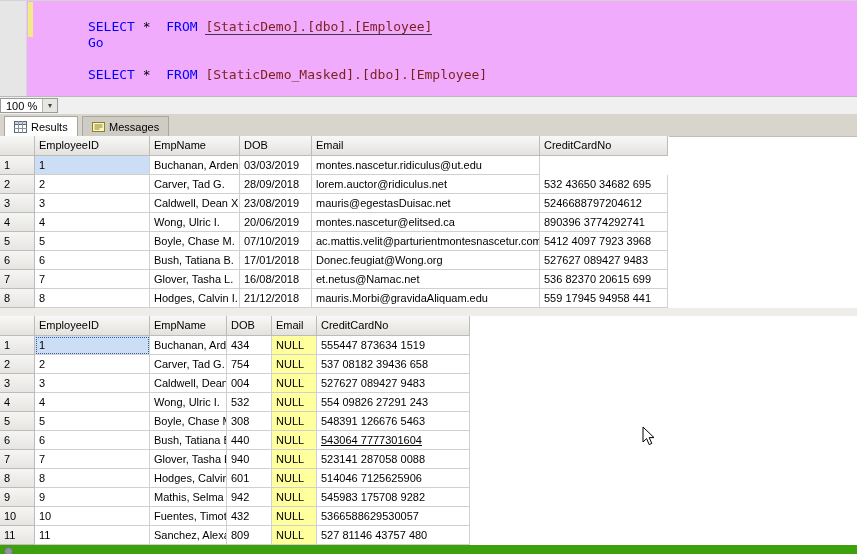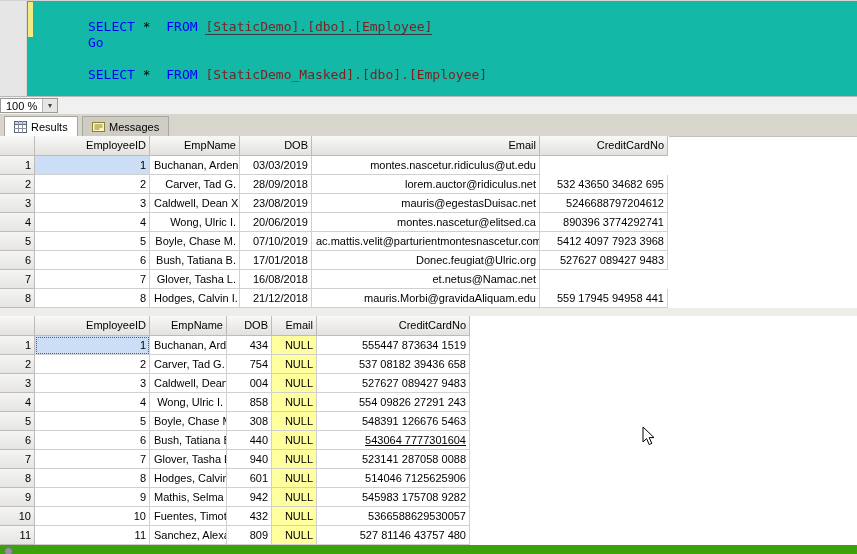--- a/index.html
+++ b/index.html
@@ -1,20 +1,20 @@
 <!DOCTYPE html>
 <html><head>
 <meta charset="utf-8">
 <style>
   html,body{margin:0;padding:0;}
   .screen{position:relative;width:857px;height:554px;background:#ffffff;overflow:hidden;
           font-family:"Liberation Sans",sans-serif;border-top:1px solid #d4d4d4;}
 
   
-  .editor{position:absolute;top:0;left:0;width:857px;height:95px;background:#14b8a6;border-bottom:1px solid #b9b9b9;}
+  .editor{position:absolute;top:0;left:0;width:857px;height:95px;background:#f0abfc;border-bottom:1px solid #b9b9b9;}
   .gutter{position:absolute;top:0;left:0;width:26px;height:95px;background:#e6e6e6;border-right:1px solid #d8d8d8;}
   .track-yellow{position:absolute;top:1px;left:28px;width:5px;height:35px;background:#f2ea84;}
   .codeline{position:absolute;left:41px;height:16px;font:13px "DejaVu Sans Mono",monospace;white-space:pre;color:#000;}
   .kw{color:#0000ff;}
   .sqlobj{color:#7b1f1f;}
   .sqlobj.underlined{border-bottom:1px solid #3a3a3a;}
 
   
   .zoomband{position:absolute;top:96px;left:0;width:857px;height:17px;background:#f0f0f0;border-bottom:1px solid #d0d0d0;}
   .zoombox{position:absolute;top:1px;left:0;width:58px;height:15px;background:#ffffff;border:1px solid #9a9a9a;
@@ -24,21 +24,21 @@
 
   
   .tabbar{position:absolute;top:113px;left:0;width:857px;height:22px;background:#d8d5cd;border-bottom:1px solid #c2bfb8;}
   .tab{position:absolute;top:2px;height:20px;display:flex;align-items:center;gap:4px;padding:0 9px;
        font-size:11px;background:#cfccc4;border:1px solid #a9a69f;border-bottom:none;box-sizing:border-box;cursor:default;}
   .tab.active{background:#ffffff;height:20px;z-index:2;}
   .tab .ticon{width:13px;height:12px;display:inline-block;}
 
   
   .grid{position:absolute;background:#ffffff;}
-  .grow{display:flex;height:19px;text-align:right;}
+  .grow{display:flex;height:19px;}
   .grow.ghead{height:20px;}
   .gcell{box-sizing:border-box;border-right:1px solid #d0d0d0;border-bottom:1px solid #d0d0d0;
          font-size:11px;line-height:16px;padding:1px 3px 0 4px;overflow:hidden;white-space:nowrap;
          background:#ffffff;color:#000;}
   .hcell{background:linear-gradient(#f8f8f7,#e3e2df);border-right:1px solid #bdbcb9;border-bottom:1px solid #bdbcb9;}
   .rownum{background:linear-gradient(#f5f5f4,#e6e5e2);}
   .nullcell{background:#ffff9e;}
   .sel{background:#cbdef5;}
   .sel.focus{outline:1px dotted #39609c;outline-offset:-2px;}
   .splitter{position:absolute;top:307px;left:0;width:857px;height:8px;background:#efede9;}
@@ -149,29 +149,30 @@
         <div class="gcell dcell" style="width: 90px;">Boyle, Chase M.</div>
         <div class="gcell dcell" style="width: 72px;">07/10/2019</div>
         <div class="gcell dcell" style="width: 228px;">ac.mattis.velit@parturientmontesnascetur.com</div>
         <div class="gcell dcell" style="width: 128px;">5412 4097 7923 3968</div>
       </div>
       <div class="grow">
         <div class="gcell hcell rownum" style="width: 35px;">6</div>
         <div class="gcell dcell" style="width: 115px;">6</div>
         <div class="gcell dcell" style="width: 90px;">Bush, Tatiana B.</div>
         <div class="gcell dcell" style="width: 72px;">17/01/2018</div>
-        <div class="gcell dcell" style="width: 228px;">Donec.feugiat@Ulric.org</div>
+        <div class="gcell dcell" style="width: 228px;">Donec.feugiat@Wong.org</div>
         <div class="gcell dcell" style="width: 128px;">527627 089427 9483</div>
       </div>
       <div class="grow">
         <div class="gcell hcell rownum" style="width: 35px;">7</div>
         <div class="gcell dcell" style="width: 115px;">7</div>
         <div class="gcell dcell" style="width: 90px;">Glover, Tasha L.</div>
         <div class="gcell dcell" style="width: 72px;">16/08/2018</div>
         <div class="gcell dcell" style="width: 228px;">et.netus@Namac.net</div>
+        <div class="gcell dcell" style="width: 128px;">536 82370 20615 699</div>
       </div>
       <div class="grow">
         <div class="gcell hcell rownum" style="width: 35px;">8</div>
         <div class="gcell dcell" style="width: 115px;">8</div>
         <div class="gcell dcell" style="width: 90px;">Hodges, Calvin I.</div>
         <div class="gcell dcell" style="width: 72px;">21/12/2018</div>
         <div class="gcell dcell" style="width: 228px;">mauris.Morbi@gravidaAliquam.edu</div>
         <div class="gcell dcell" style="width: 128px;">559 17945 94958 441</div>
       </div>
     </div>
@@ -208,21 +209,21 @@
         <div class="gcell dcell" style="width: 115px;">3</div>
         <div class="gcell dcell" style="width: 77px;">Caldwell, Dean X.</div>
         <div class="gcell dcell" style="width: 45px;">004</div>
         <div class="gcell dcell nullcell" style="width: 45px;">NULL</div>
         <div class="gcell dcell" style="width: 153px;">527627 089427 9483</div>
       </div>
       <div class="grow">
         <div class="gcell hcell rownum" style="width: 35px;">4</div>
         <div class="gcell dcell" style="width: 115px;">4</div>
         <div class="gcell dcell" style="width: 77px;">Wong, Ulric I.</div>
-        <div class="gcell dcell" style="width: 45px;">858</div>
+        <div class="gcell dcell" style="width: 45px;">532</div>
         <div class="gcell dcell nullcell" style="width: 45px;">NULL</div>
         <div class="gcell dcell" style="width: 153px;">554 09826 27291 243</div>
       </div>
       <div class="grow">
         <div class="gcell hcell rownum" style="width: 35px;">5</div>
         <div class="gcell dcell" style="width: 115px;">5</div>
         <div class="gcell dcell" style="width: 77px;">Boyle, Chase M.</div>
         <div class="gcell dcell" style="width: 45px;">308</div>
         <div class="gcell dcell nullcell" style="width: 45px;">NULL</div>
         <div class="gcell dcell" style="width: 153px;">548391 126676 5463</div>

